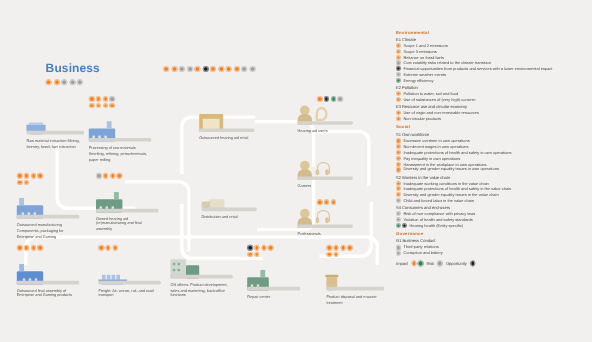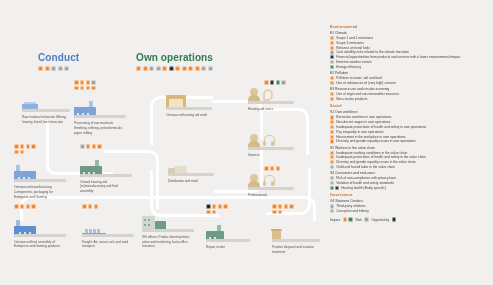--- a/index.html
+++ b/index.html
@@ -100,32 +100,31 @@
   <div class="ribbon" style="left:104px;top:150px;width:52px;height:56px;border-left:none;border-bottom:none;border-radius:0 10px 0 0;"></div>
   <div class="ribbon" style="left:150px;top:96px;width:60px;height:46px;border-right:none;border-bottom:none;border-radius:10px 0 0 0;"></div>
   <div class="ribbon" style="left:150px;top:170px;width:66px;height:44px;border-right:none;border-top:none;border-radius:0 0 0 10px;"></div>
   <div class="ribbon" style="left:212px;top:100px;width:48px;height:36px;border-left:none;border-bottom:none;border-radius:0 10px 0 0;"></div>
   <div class="ribbon" style="left:214px;top:150px;width:46px;height:40px;border-left:none;border-top:none;border-radius:0 0 10px 0;"></div>
   <div class="ribbon" style="left:262px;top:108px;width:44px;height:44px;border-left:none;border-bottom:none;border-radius:0 10px 0 0;"></div>
   <div class="ribbon" style="left:266px;top:168px;width:42px;height:44px;border-left:none;border-top:none;border-radius:0 0 10px 0;"></div>
   <div class="ribbon" style="left:20px;top:196px;width:290px;height:22px;border-bottom:none;border-radius:10px 10px 0 0;"></div>
 
   <div class="col-head up" style="left:38px;top:52px;">
-    <div class="col-title">Conduct</div>
+    <div class="col-title">Business</div>
     <div class="dotrow">
         <span class="dot" style="background: rgb(238, 127, 34);"></span>
         <span class="dot" style="background: rgb(238, 127, 34);"></span>
         <span class="dot" style="background: rgb(156, 156, 156);"></span>
         <span class="dot" style="background: rgb(156, 156, 156);"></span>
         <span class="dot" style="background: rgb(156, 156, 156);"></span>
       </div>
   </div>
 
   <div class="col-head own" style="left:136px;top:52px;">
-    <div class="col-title">Own operations</div>
     <div class="dotrow">
         <span class="dot" style="background: rgb(238, 127, 34);"></span>
         <span class="dot" style="background: rgb(238, 127, 34);"></span>
         <span class="dot" style="background: rgb(156, 156, 156);"></span>
         <span class="dot" style="background: rgb(156, 156, 156);"></span>
         <span class="dot" style="background: rgb(238, 127, 34);"></span>
         <span class="dot" style="background: rgb(26, 26, 26);"></span>
         <span class="dot" style="background: rgb(238, 127, 34);"></span>
         <span class="dot" style="background: rgb(238, 127, 34);"></span>
         <span class="dot" style="background: rgb(238, 127, 34);"></span>

